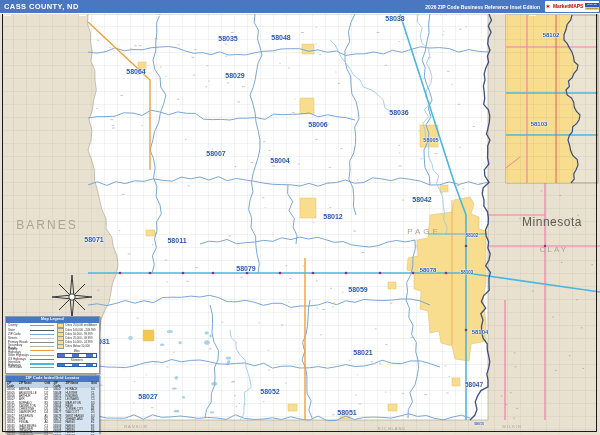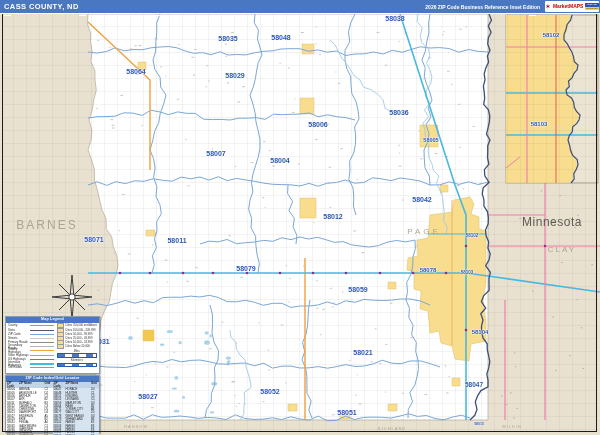--- a/index.html
+++ b/index.html
@@ -390,21 +390,21 @@
       <div class="zl" style="left: 270px; top: 391px; font-size: 7px;">58052</div>
       <div class="zl" style="left: 148px; top: 396px; font-size: 7px;">58027</div>
       <div class="zl" style="left: 347px; top: 412px; font-size: 7px;">58051</div>
       <div class="zl" style="left: 474px; top: 384px; font-size: 6.5px;">58047</div>
       <div class="zl" style="left: 479px; top: 424px; font-size: 3.5px;">58015</div>
       <div class="zl" style="left: 551px; top: 35px; font-size: 6px;">58102</div>
       <div class="zl" style="left: 539px; top: 124px; font-size: 6px;">58103</div>
       <div class="cl " style="left: 47px; top: 225px; font-size: 12px; letter-spacing: 2px;">BARNES</div>
       <div class="cl " style="left: 424px; top: 231px; font-size: 8px; letter-spacing: 3px;">PAGE</div>
       <div class="cl state" style="left: 552px; top: 222px; font-size: 12px; letter-spacing: 0.5px;">Minnesota</div>
-      <div class="cl " style="left: 554px; top: 249px; font-size: 8px; letter-spacing: 2px; margin-left: 8px;">CLAY</div>
+      <div class="cl " style="left: 554px; top: 249px; font-size: 8px; letter-spacing: 2px;">CLAY</div>
       <div class="cl " style="left: 136px; top: 426px; font-size: 4px; letter-spacing: 1px;">RANSOM</div>
       <div class="cl " style="left: 392px; top: 428px; font-size: 4px; letter-spacing: 1px;">RICHLAND</div>
       <div class="cl " style="left: 512px; top: 426px; font-size: 4px; letter-spacing: 1px;">WILKIN</div>
     </div>
 
   <div id="legend" class="panel">
     <div class="hdr">Map Legend</div>
     <div class="leg-body">
       <div class="leg-left" id="legend-lines">
           <div class="leg-row">

